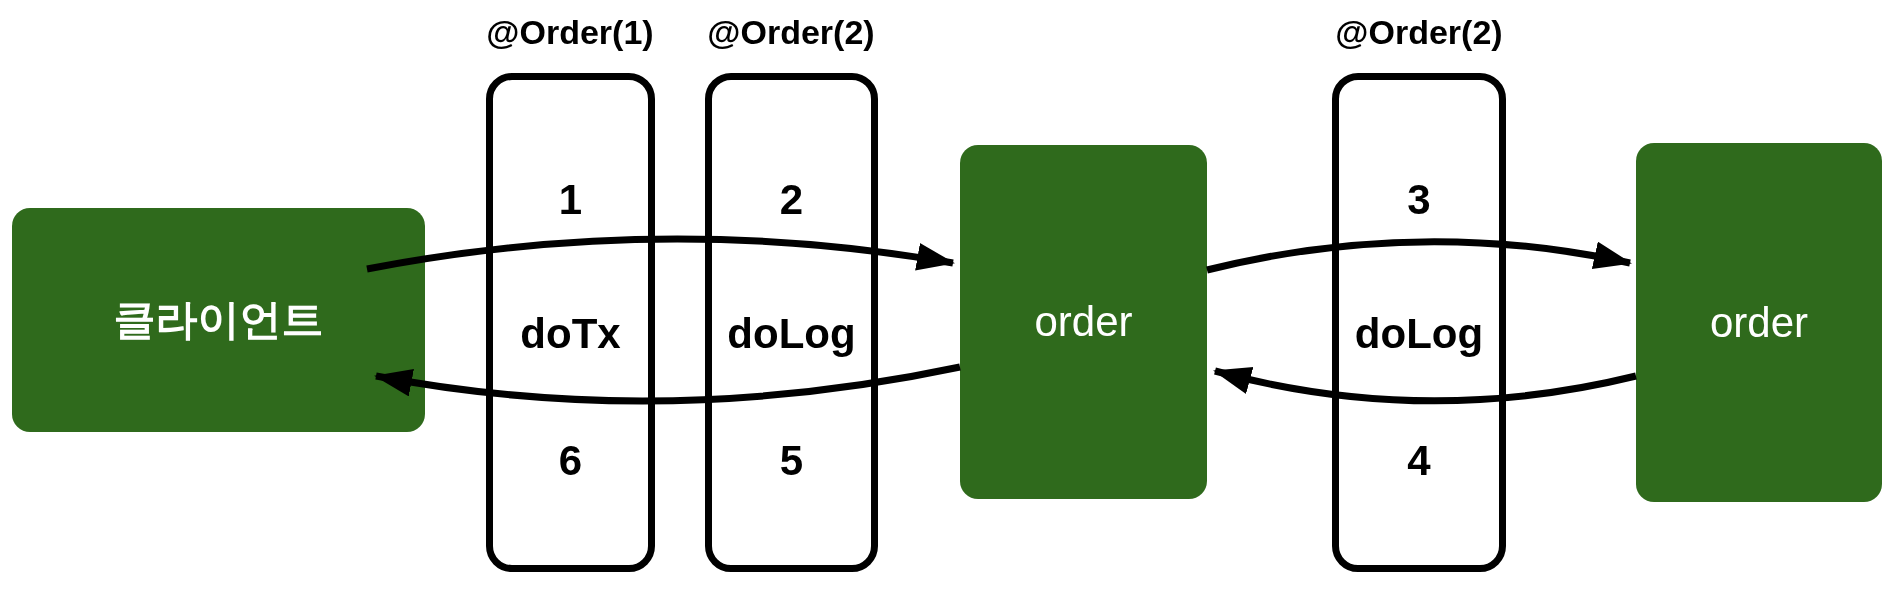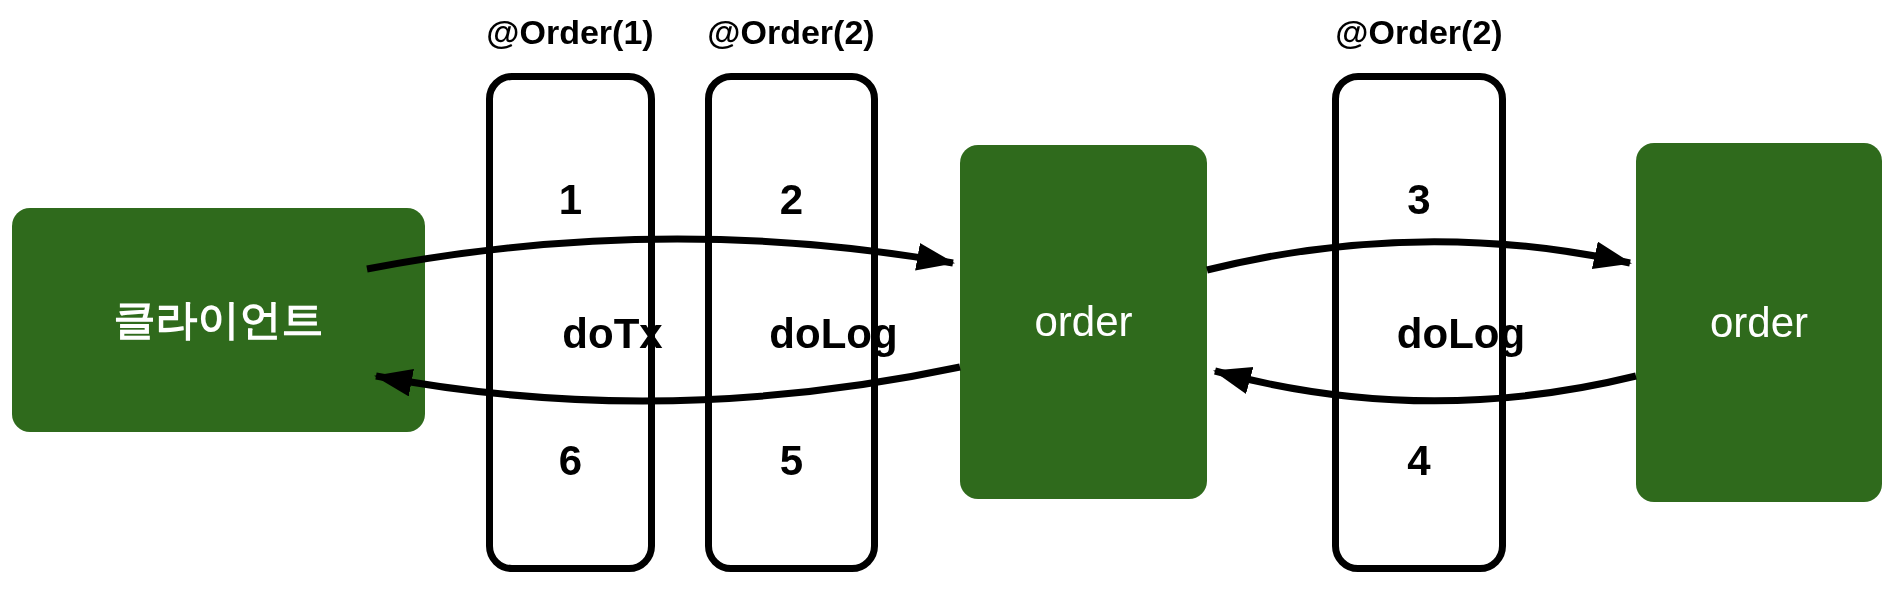--- a/index.html
+++ b/index.html
@@ -37,21 +37,21 @@
   #advisor-1{left:486px;width:169px;}
   #advisor-2{left:705px;width:173px;}
   #advisor-3{left:1332px;width:174px;}
   .advisor .cell{
     position:absolute;left:0;width:100%;
     text-align:center;
     font-size:42px;font-weight:700;color:#000000;
     line-height:48px;height:48px;
   }
   .advisor .step-top{top:96px;}
-  .advisor .advice{top:230px;padding-left:42px;}
+  .advisor .advice{top:230px;}
   .advisor .step-bottom{top:357px;}
   
   .annotation{
     position:absolute;top:10px;width:300px;
     text-align:center;
     font-size:34px;font-weight:700;color:#000000;
     line-height:44px;
   }
   #annotation-1{left:420px;}
   #annotation-2{left:641px;}

